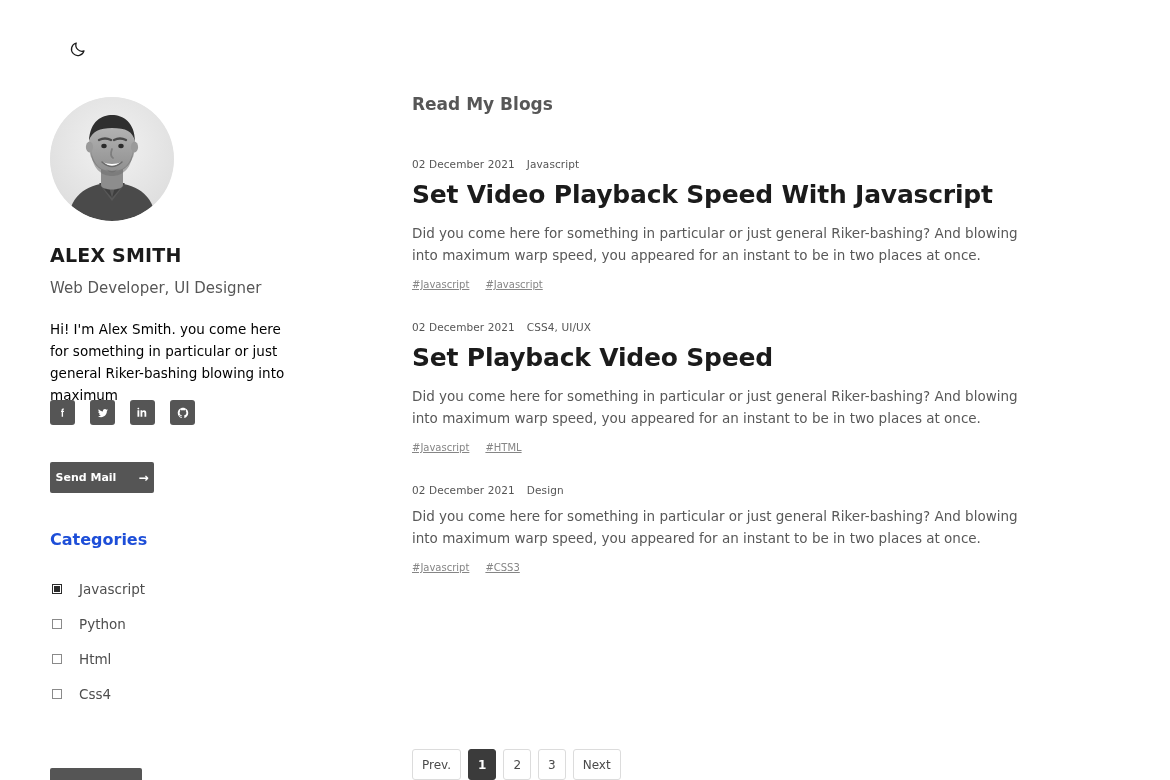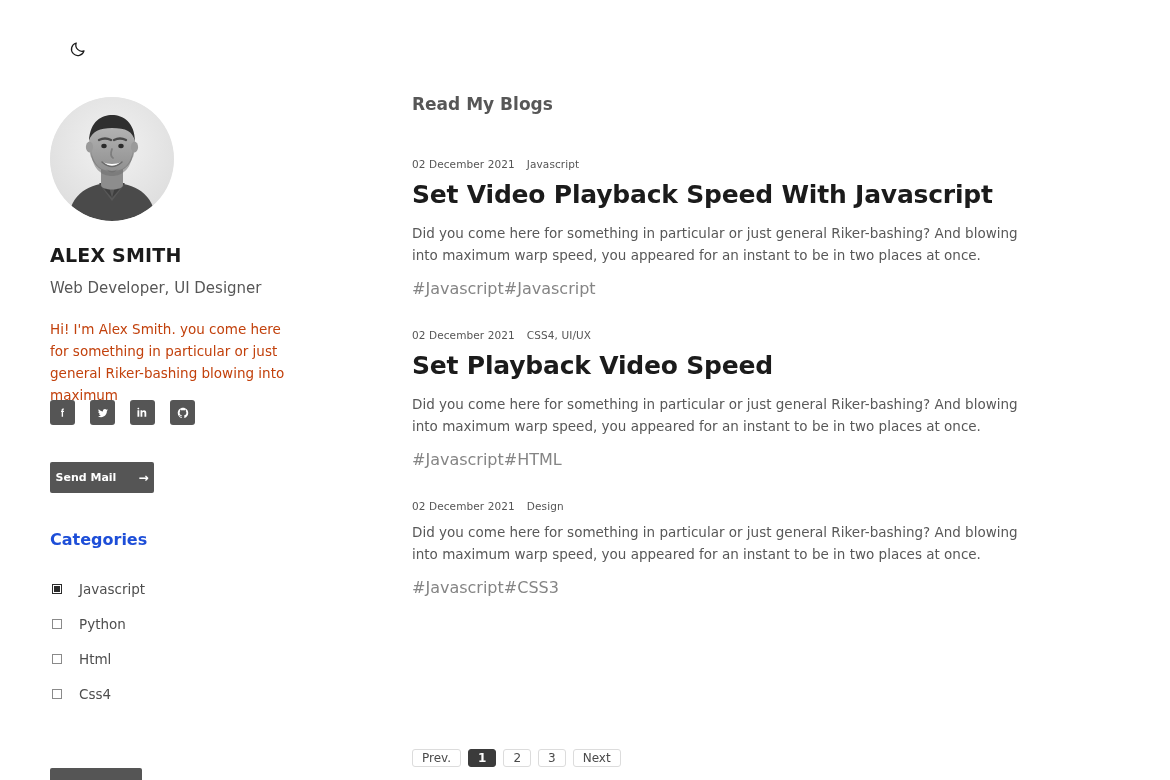--- a/index.html
+++ b/index.html
@@ -75,21 +75,21 @@
     font-weight: normal;
   }
 
   .profile-bio {
     position: absolute;
     left: 0;
     top: 318px;
     width: 240px;
     font-size: 13.5px;
     line-height: 22px;
-    color: #c2410c;
+    color: #000000;
   }
 
   .socials {
     position: absolute;
     left: 0;
     top: 400px;
     display: flex;
     gap: 15px;
   }
   .social-btn {
@@ -238,36 +238,37 @@
   .post-excerpt {
     font-size: 13.5px;
     line-height: 22px;
     color: #585858;
     width: 612px;
     margin-bottom: 13px;
   }
 
   .post-tags {
     display: flex;
-    gap: 0;
-    font-size: 16px;
+    gap: 16px;
+    font-size: 10px;
     color: #858585;
+    text-decoration: underline;
   }
   .post-tags span { cursor: pointer; }
 
   .pagination {
     position: absolute;
     left: 0;
     top: 749px;
     display: flex;
     gap: 7px;
   }
   .page-btn {
     min-width: 27px;
-    height: 18px;
+    height: 31px;
     padding: 0 9px;
     border: 1px solid #dcdcdc;
     border-radius: 3px;
     background: #ffffff;
     color: #4a4a4a;
     font-family: "DejaVu Sans", "Liberation Sans", sans-serif;
     font-size: 12px;
     display: flex;
     align-items: center;
     justify-content: center;

